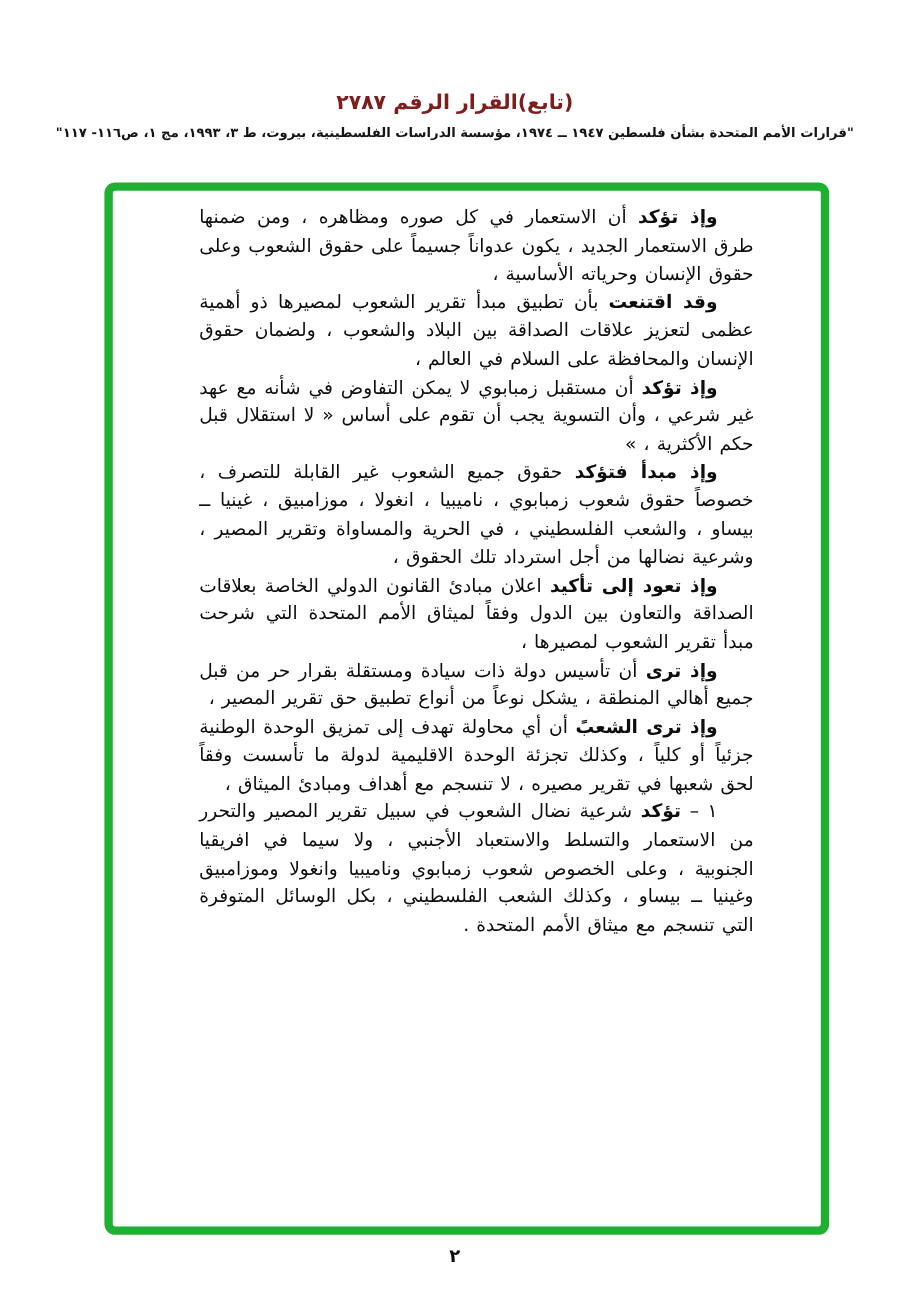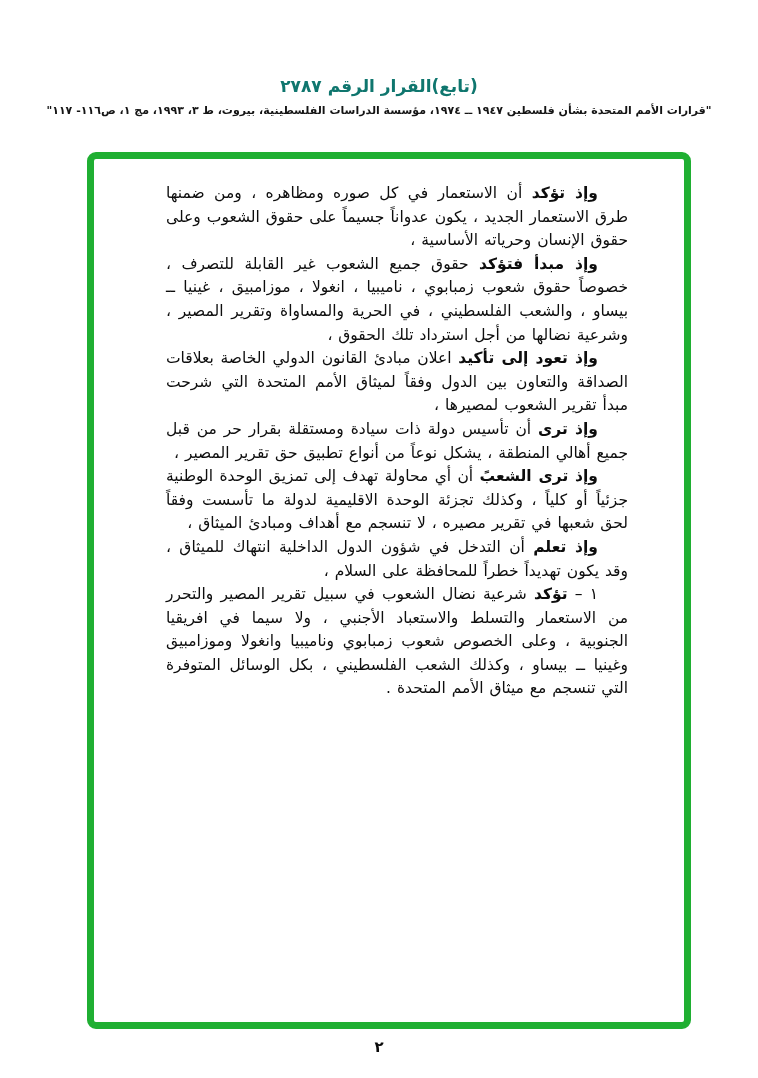--- a/index.html
+++ b/index.html
@@ -19,21 +19,21 @@
   .title {
     position: absolute;
     top: 76px;
     left: 0;
     width: 100%;
     text-align: center;
     direction: rtl;
     font-weight: bold;
     font-size: 17px;
     letter-spacing: 0.5px;
-    color: #0f766e;
+    color: #7f1d1d;
   }
   .citation {
     position: absolute;
     top: 104px;
     left: 0;
     width: 100%;
     text-align: center;
     direction: rtl;
     font-weight: bold;
     font-size: 11px;
@@ -48,21 +48,21 @@
     height: 877px;
     box-sizing: border-box;
     border: 7px solid #1faf32;
     border-radius: 9px;
     background: #ffffff;
   }
   .doc {
     box-sizing: border-box;
     width: 100%;
     height: 100%;
-    padding: 23px 56px 0 72px;
+    padding: 11px 56px 0 72px;
     direction: rtl;
     text-align: justify;
     font-size: 15.5px;
     line-height: 23.6px;
     word-spacing: 1px;
     overflow: hidden;
     border-radius: 20px;
   }
   .doc p {
     margin: 0;
@@ -88,23 +88,24 @@
 <body>
 
 <div class="page">
   <div class="title">(تابع)القرار الرقم  ٢٧٨٧</div>
 
   <div class="citation">"قرارات الأمم المتحدة بشأن فلسطين ١٩٤٧ ــ ١٩٧٤، مؤسسة الدراسات الفلسطينية، بيروت، ط ٣، ١٩٩٣، مج ١، ص١١٦- ١١٧"</div>
 
   <div class="frame" id="text-frame" style="border-color: rgb(31, 175, 50);">
     <div class="doc" id="doc-body">
         <p><b>وإذ تؤكد</b> أن الاستعمار في كل صوره ومظاهره ، ومن ضمنها طرق الاستعمار الجديد ، يكون عدواناً جسيماً على حقوق الشعوب وعلى حقوق الإنسان وحرياته الأساسية ،</p>
+        <p><b>وقد اقتنعت</b> بأن تطبيق مبدأ تقرير الشعوب لمصيرها ذو أهمية عظمى لتعزيز علاقات الصداقة بين البلاد والشعوب ، ولضمان حقوق الإنسان والمحافظة على السلام في العالم ،</p>
+        <p><b>وإذ تؤكد</b> أن مستقبل زمبابوي لا يمكن التفاوض في شأنه مع عهد غير شرعي ، وأن التسوية يجب أن تقوم على أساس « لا استقلال قبل حكم الأكثرية ، »</p>
         <p><b>وإذ مبدأ فتؤكد</b> حقوق جميع الشعوب غير القابلة للتصرف ، خصوصاً حقوق شعوب زمبابوي ، ناميبيا ، انغولا ، موزامبيق ، غينيا ــ بيساو ، والشعب الفلسطيني ، في الحرية والمساواة وتقرير المصير ، وشرعية نضالها من أجل استرداد تلك الحقوق ،</p>
         <p><b>وإذ تعود إلى تأكيد</b> اعلان مبادئ القانون الدولي الخاصة بعلاقات الصداقة والتعاون بين الدول وفقاً لميثاق الأمم المتحدة التي شرحت مبدأ تقرير الشعوب لمصيرها ،</p>
         <p><b>وإذ ترى</b> أن تأسيس دولة ذات سيادة ومستقلة بقرار حر من قبل جميع أهالي المنطقة ، يشكل نوعاً من أنواع تطبيق حق تقرير المصير ،</p>
         <p><b>وإذ ترى الشعبً</b> أن أي محاولة تهدف إلى تمزيق الوحدة الوطنية جزئياً أو كلياً ، وكذلك تجزئة الوحدة الاقليمية لدولة ما تأسست وفقاً لحق شعبها في تقرير مصيره ، لا تنسجم مع أهداف ومبادئ الميثاق ،</p>
-        <p><b>وإذ تعلم</b> أن التدخل في شؤون الدول الداخلية انتهاك للميثاق ، وقد يكون تهديداً خطراً للمحافظة على السلام ،</p>
         <p><span>١ – </span><b>تؤكد</b> شرعية نضال الشعوب في سبيل تقرير المصير والتحرر من الاستعمار والتسلط والاستعباد الأجنبي ، ولا سيما في افريقيا الجنوبية ، وعلى الخصوص شعوب زمبابوي وناميبيا وانغولا وموزامبيق وغينيا ــ بيساو ، وكذلك الشعب الفلسطيني ، بكل الوسائل المتوفرة التي تنسجم مع ميثاق الأمم المتحدة .</p>
       </div>
   </div>
 
   <div class="pagenum">٢</div>
 </div>
 
 </body></html>

